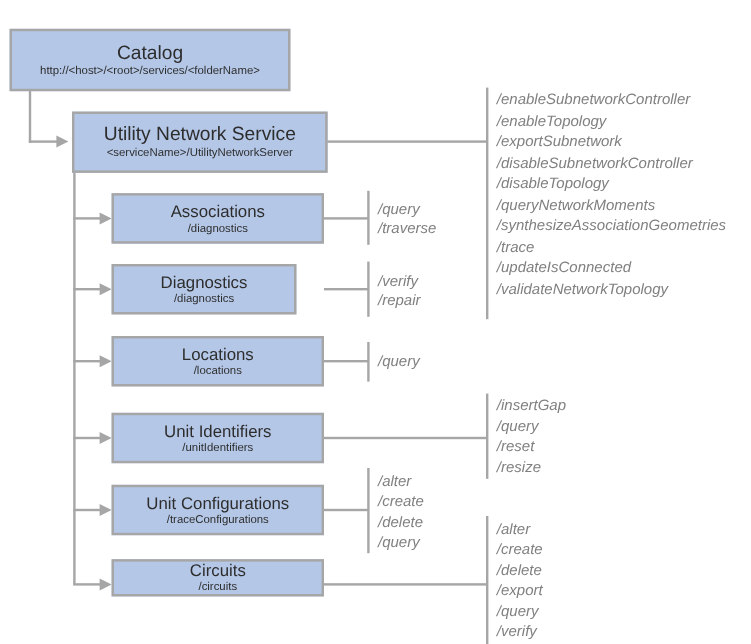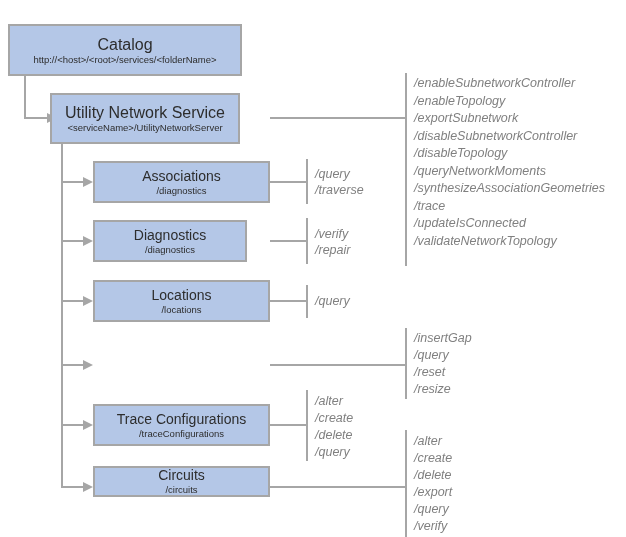--- a/index.html
+++ b/index.html
@@ -69,43 +69,47 @@
   <div class="line" style="left:306px;top:374px;width:2px;height:71px"></div>
 
   <div class="line" style="left:270px;top:470px;width:135px;height:2px"></div>
   <div class="line" style="left:405px;top:414px;width:2px;height:117px"></div>
 
   <div class="node" style="left:8px;top:8px;width:234px;height:52px">
     <div class="node-title">Catalog</div>
     <div class="node-sub">http://&lt;host&gt;/&lt;root&gt;/services/&lt;folderName&gt;</div>
   </div>
 
-  <div class="node" style="left:50px;top:77px;width:190px;height:51px">
+  <div class="node" style="left:60px;top:77px;width:213px;height:51px">
     <div class="node-title">Utility Network Service</div>
     <div class="node-sub">&lt;serviceName&gt;/UtilityNetworkServer</div>
   </div>
 
   <div class="node child" style="left:93px;top:145px;width:177px;height:42px">
     <div class="node-title">Associations</div>
     <div class="node-sub">/diagnostics</div>
   </div>
 
   <div class="node child" style="left:93px;top:204px;width:154px;height:42px">
     <div class="node-title">Diagnostics</div>
     <div class="node-sub">/diagnostics</div>
   </div>
 
   <div class="node child" style="left:93px;top:264px;width:177px;height:42px">
     <div class="node-title">Locations</div>
     <div class="node-sub">/locations</div>
   </div>
 
+  <div class="node child" style="left:93px;top:328px;width:177px;height:42px">
+    <div class="node-title">Unit Identifiers</div>
+    <div class="node-sub">/unitIdentifiers</div>
+  </div>
 
   <div class="node child" style="left:93px;top:388px;width:177px;height:42px">
-    <div class="node-title">Trace Configurations</div>
+    <div class="node-title">Unit Configurations</div>
     <div class="node-sub">/traceConfigurations</div>
   </div>
 
   <div class="node child" style="left:93px;top:450px;width:177px;height:31px">
     <div class="node-title">Circuits</div>
     <div class="node-sub">/circuits</div>
   </div>
 
   <div class="ops ops-lg" style="left:414px;top:59px">
     <div>/enableSubnetworkController</div>

